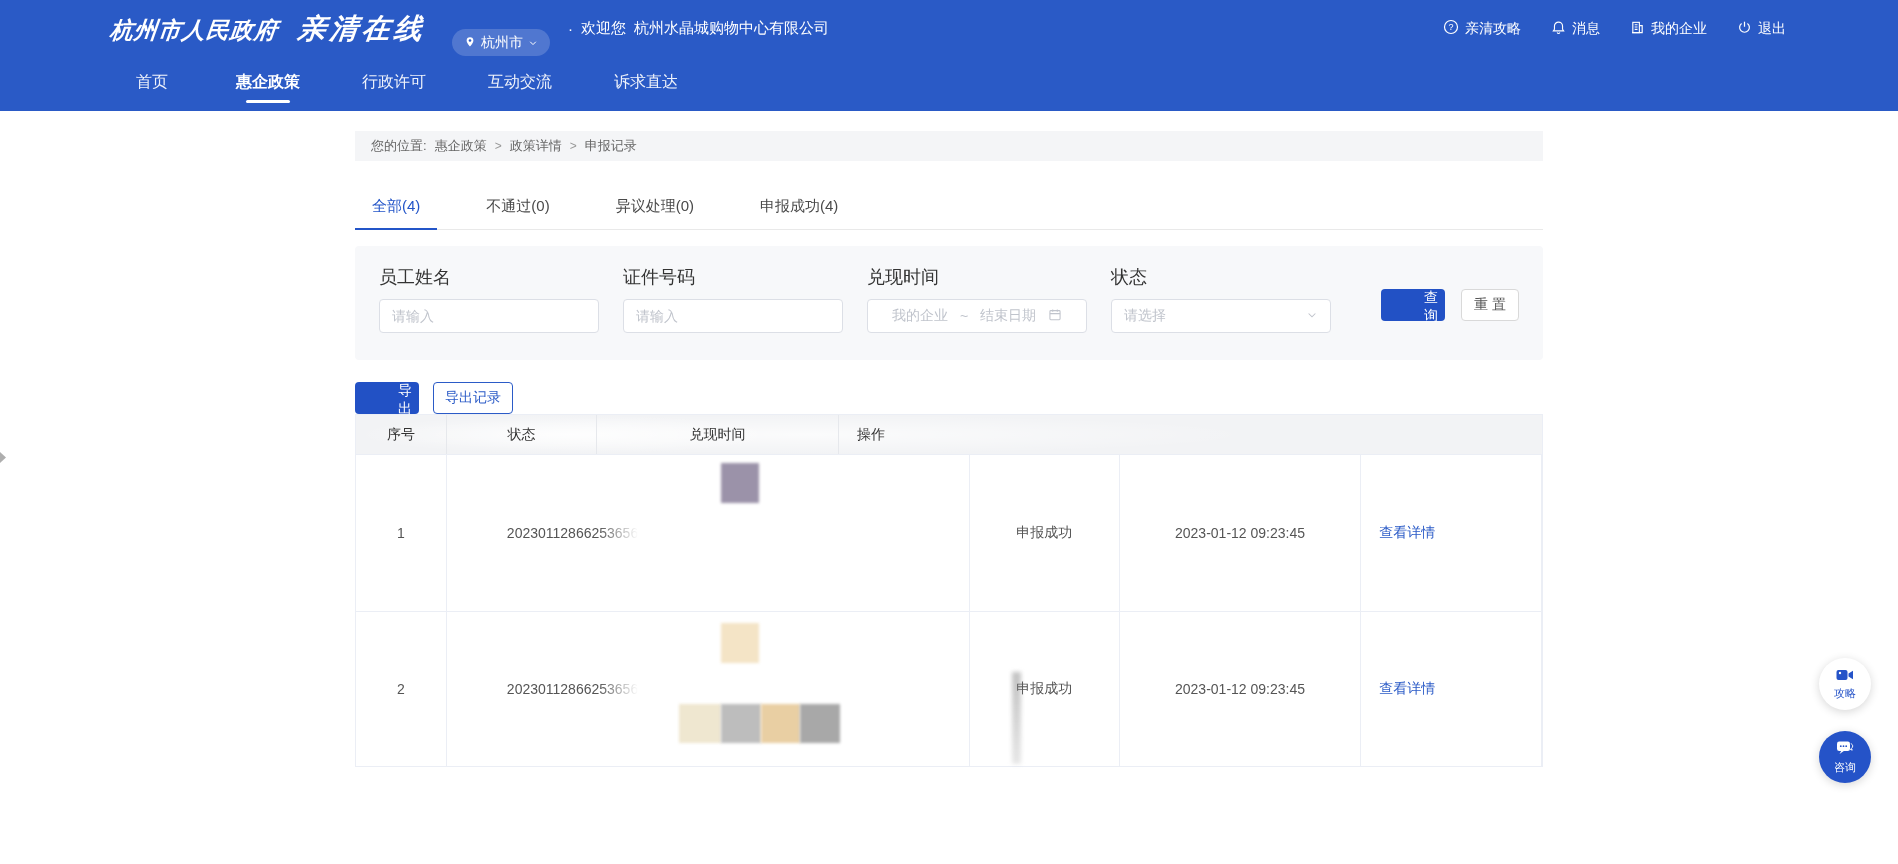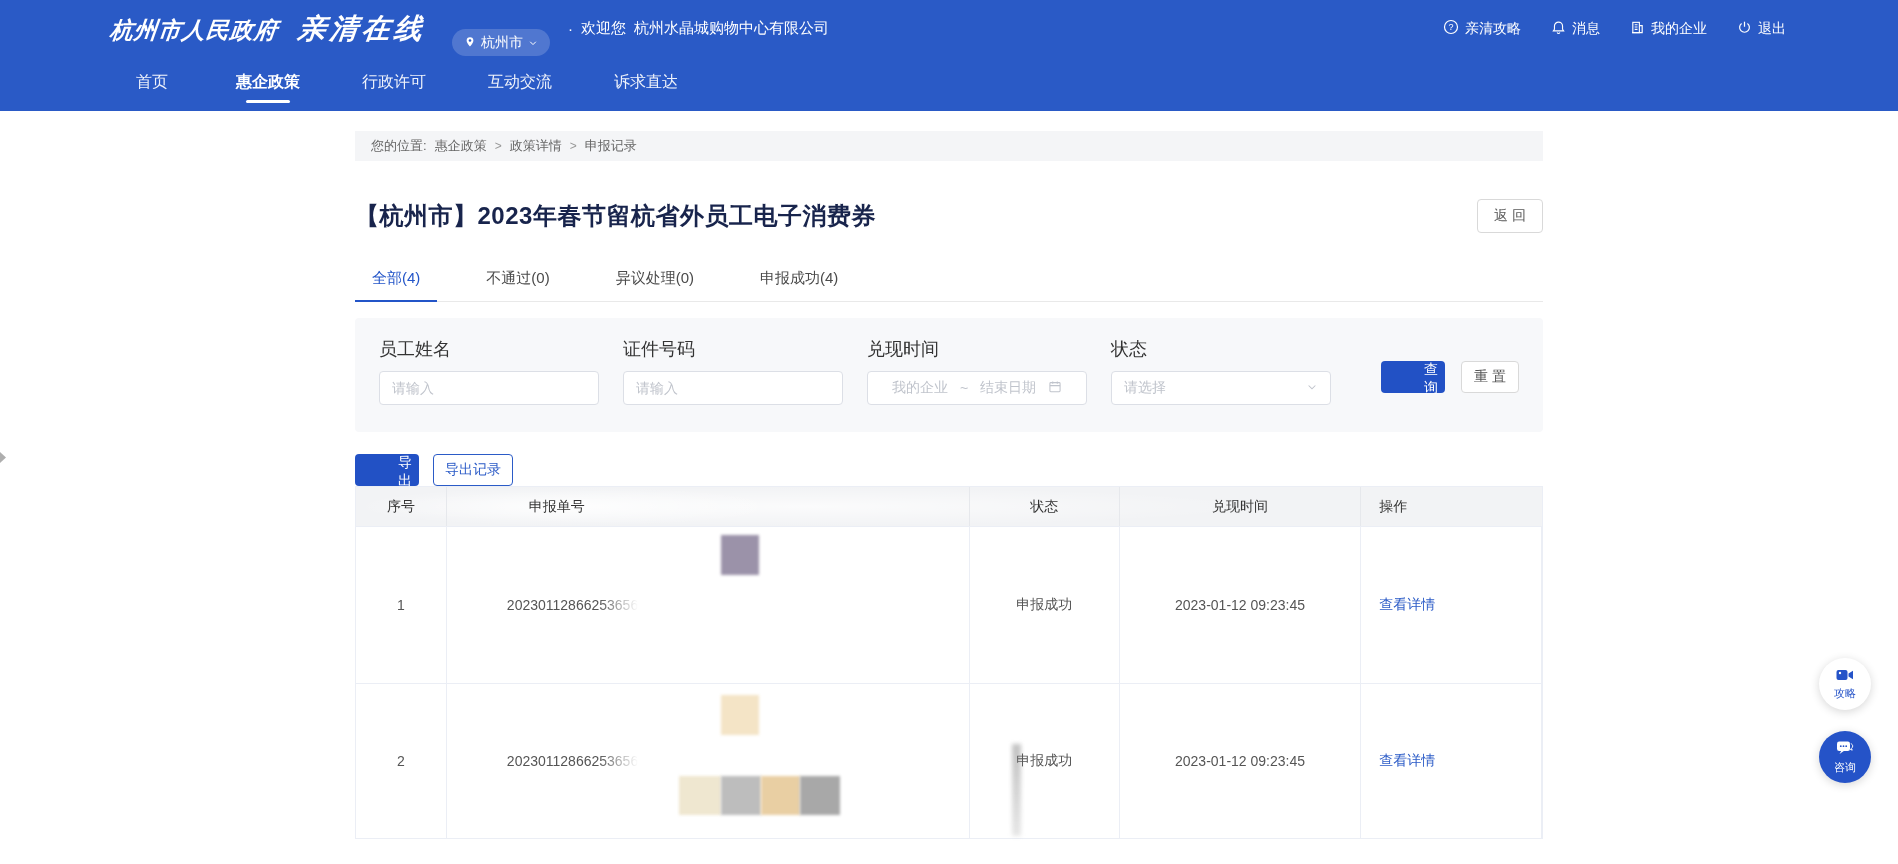--- a/index.html
+++ b/index.html
@@ -192,24 +192,20 @@
 
   <div class="breadcrumb">
     <span>您的位置:</span>
     <span class="crumb-link">惠企政策</span>
     <span class="crumb-sep">&gt;</span>
     <span class="crumb-link">政策详情</span>
     <span class="crumb-sep">&gt;</span>
     <span>申报记录</span>
   </div>
 
-  <div class="title-row">
-    <h1 class="page-title">【杭州市】2023年春节留杭省外员工电子消费券</h1>
-    <button class="back-btn">返 回</button>
-  </div>
 
   <div class="tabs">
     <div class="tab active">全部(4)</div>
     <div class="tab">不通过(0)</div>
     <div class="tab">异议处理(0)</div>
     <div class="tab">申报成功(4)</div>
   </div>
 
   <div class="filter">
     <div class="field">
@@ -253,23 +249,20 @@
 
   <div class="toolbar">
     <button class="btn btn-primary">导 出</button>
     <button class="btn btn-outline">导出记录</button>
   </div>
 
   <div class="tbl">
     <div class="t-row t-head">
       <div class="t-cell c0">
           <span>序号</span>
-        </div>
-      <div class="t-cell c1">
-          <span>申报单号</span>
         </div>
       <div class="t-cell c2">
           <span>状态</span>
         </div>
       <div class="t-cell c3">
           <span>兑现时间</span>
         </div>
       <div class="t-cell c4">
           <span>操作</span>
         </div>

